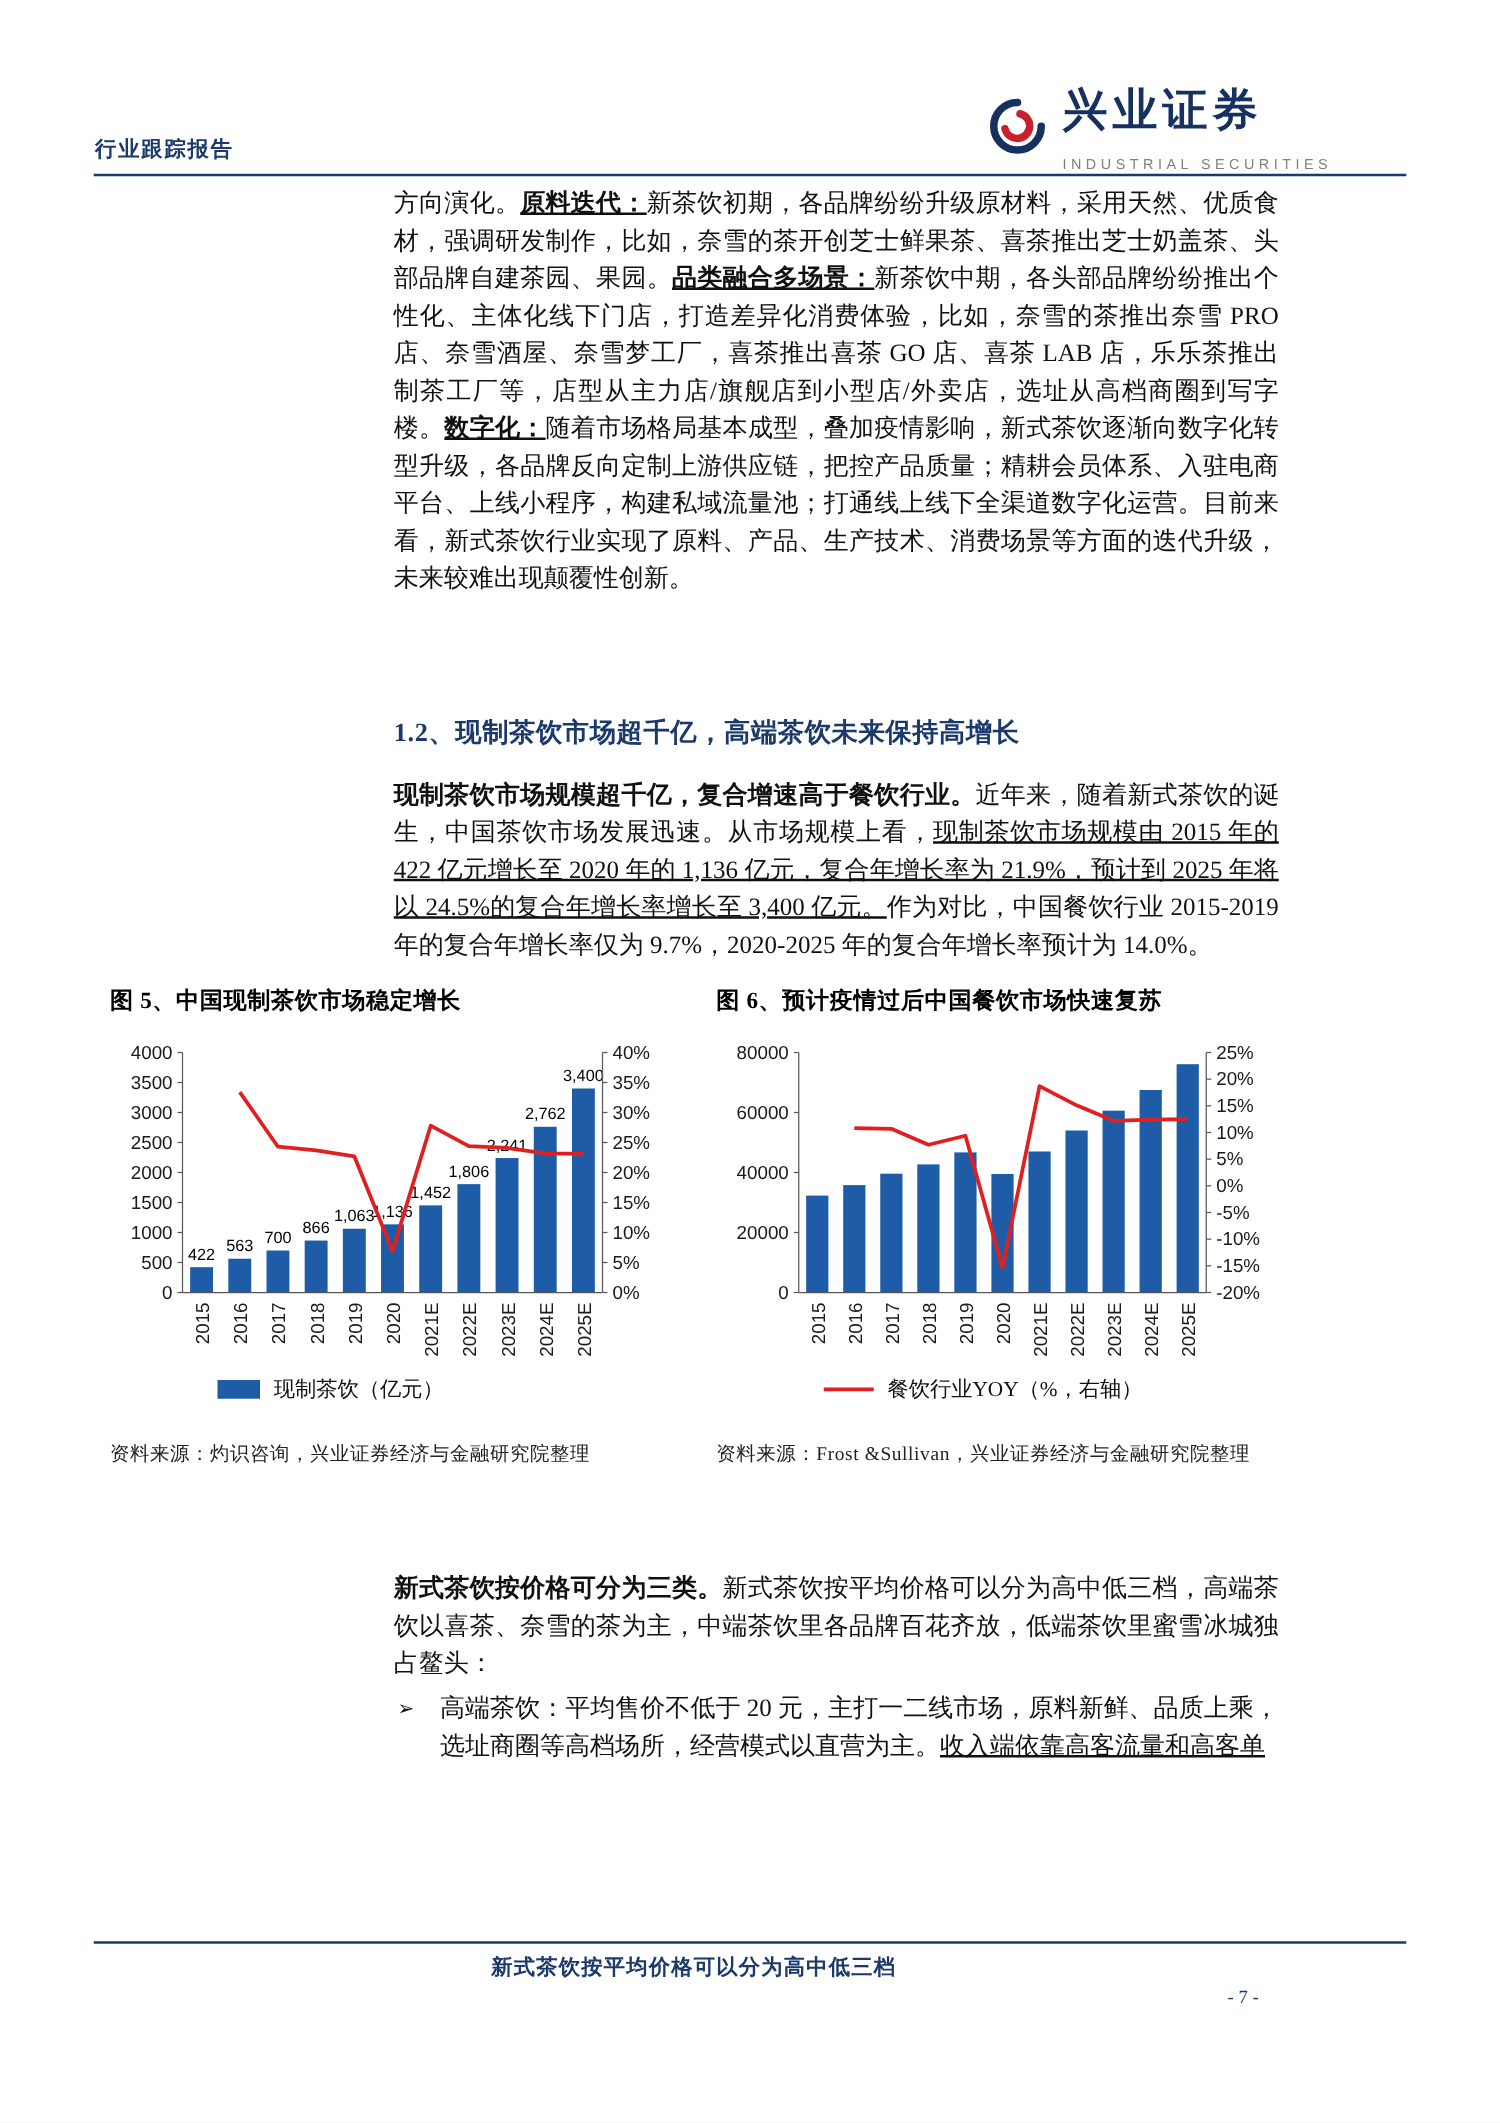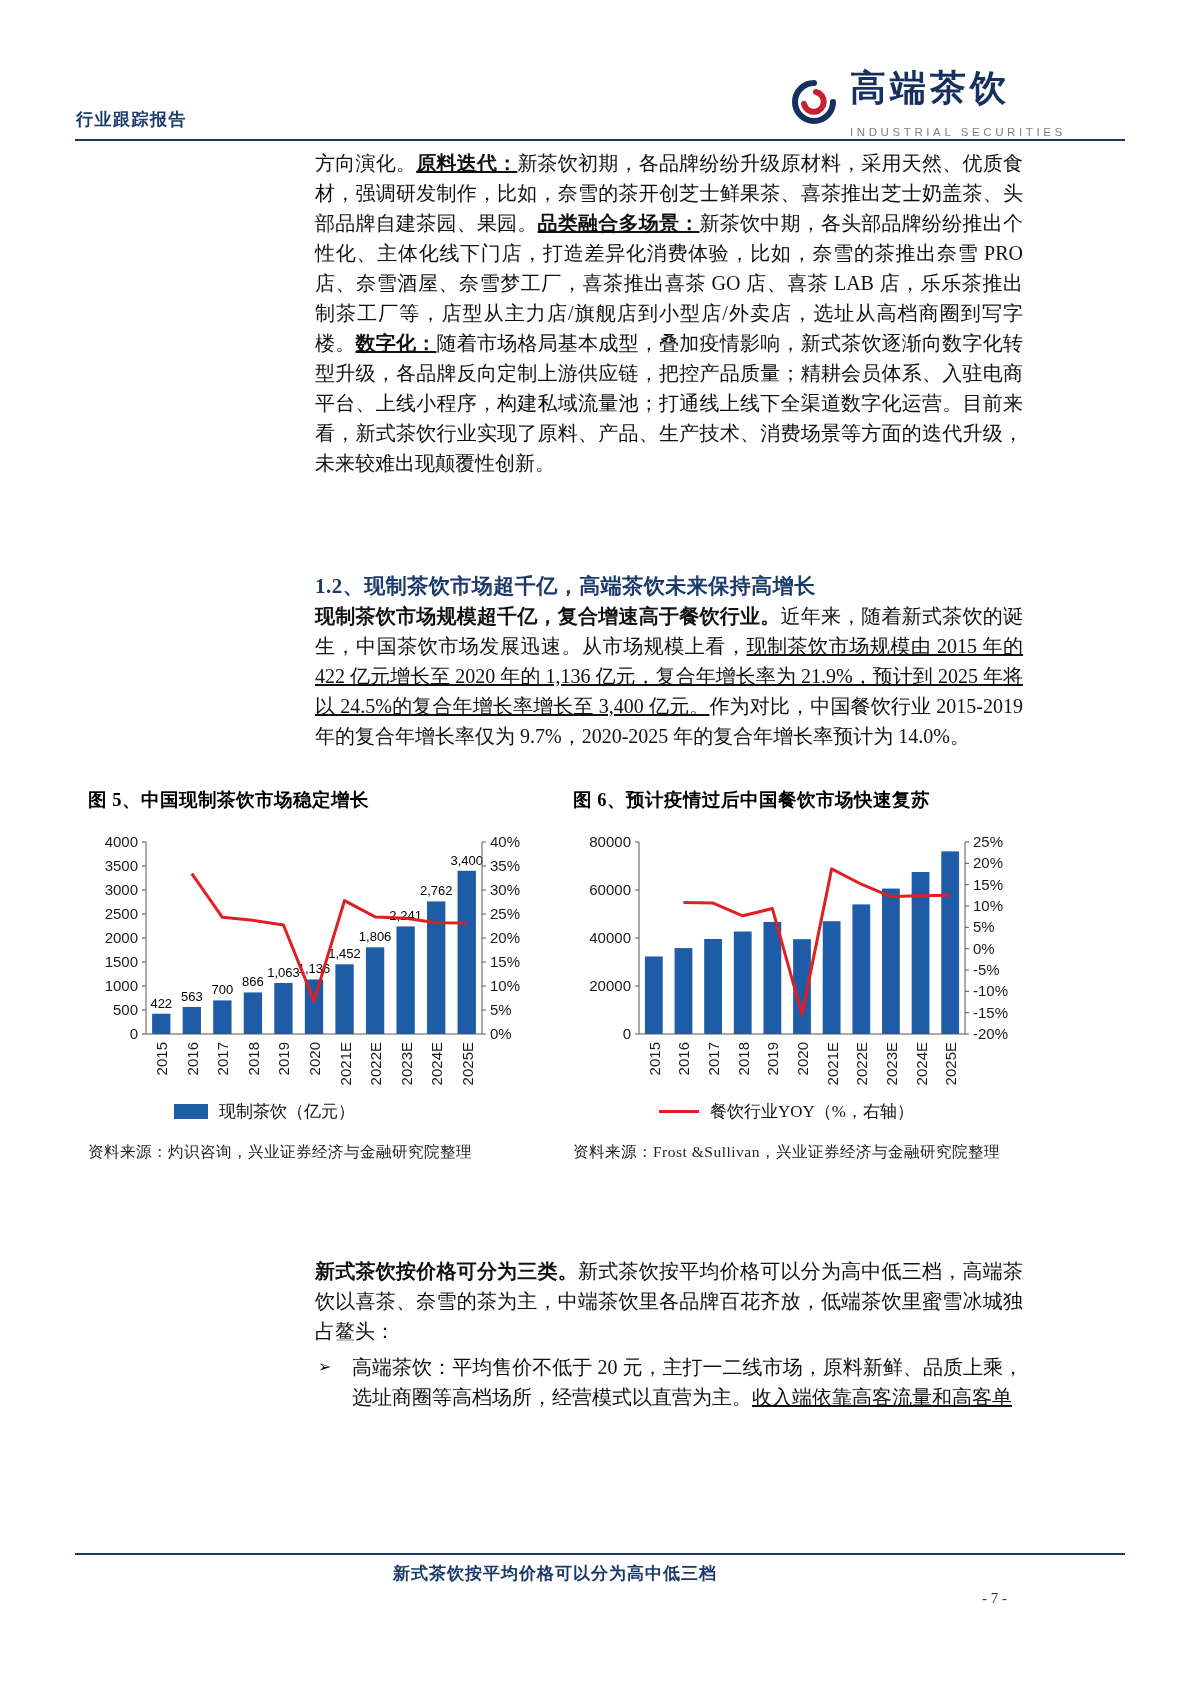--- a/index.html
+++ b/index.html
@@ -13,38 +13,38 @@
   .header-rule { position:absolute; left:75px; top:139px; width:1050px; height:2px; background:#1b3a6b; }
   .brand { position:absolute; left:790px; top:70px; display:flex; align-items:center; gap:12px; }
   .brand-text { display:flex; flex-direction:column; }
   .brand-cn { font-size:36px; font-weight:bold; color:#16305f; letter-spacing:4px; line-height:1.05; }
   .brand-en { font-size:11.5px; color:#808080; letter-spacing:3.6px; margin-top:18px; font-family:"Liberation Sans", sans-serif; }
 
   
   .body-text { position:absolute; left:315px; width:708px; font-size:20px; line-height:30px; color:#111; text-align:justify; }
   .p1 { top:148px; }
   .section-heading { position:absolute; left:315px; top:572px; width:708px; font-size:21px; font-weight:bold; color:#1b3a6b; letter-spacing:0.5px; }
-  .p2 { top:601px; }
+  .p2 { top:621px; }
   .p3 { top:1256px; }
   .bullet { position:absolute; left:318px; top:1352px; width:705px; display:flex; align-items:flex-start; }
   .bullet-marker { width:34px; flex:0 0 34px; font-family:"DejaVu Sans", sans-serif; font-size:16px; color:#111; line-height:30px; }
   .bullet-text { flex:1; font-size:20px; line-height:30px; color:#111; text-align:justify; }
 
   
   .figure { position:absolute; top:787px; }
   .fig5 { left:88px; width:442px; }
   .fig6 { left:573px; width:450px; }
   .fig-title { font-size:18.5px; font-weight:bold; color:#000; letter-spacing:0.5px; }
   .fig-chart { display:block; margin-top:16px; overflow:visible; }
   svg text { font-family:"Liberation Sans", sans-serif; }
   .legend { margin-top:4px; padding-left:86px; font-size:17px; color:#111; }
   .legend-row { display:flex; align-items:center; gap:11px; margin-bottom:8px; }
   .swatch-bar { width:34px; height:15px; display:inline-block; }
   .swatch-line { width:40px; height:3px; display:inline-block; }
-  .fig-source { margin-top:16px; font-size:15.5px; color:#222; line-height:26px; letter-spacing:0.5px; }
+  .fig-source { margin-top:28px; font-size:15.5px; color:#222; line-height:26px; letter-spacing:0.5px; }
 
   
   .footer-rule { position:absolute; left:75px; top:1553px; width:1050px; height:2px; background:#1b3a6b; }
   .footer-notice { position:absolute; left:55px; top:1562px; width:1000px; text-align:center; font-size:17px; font-weight:bold; color:#1b3a6b; letter-spacing:1px; }
   .page-number { position:absolute; left:982px; top:1590px; font-size:15px; color:#1b3a6b; }
 </style>
 </head>
 <body>
 
 <div class="page">
@@ -52,21 +52,21 @@
   <div class="report-type">行业跟踪报告</div>
 
   <div class="brand">
     <span class="brand-icon">
       <svg viewBox="0 0 48 48" width="48" height="48">
         <path d="M24 5 A19 19 0 1 0 43 24" fill="none" stroke="#16305f" stroke-width="6" stroke-linecap="round"></path>
         <path d="M26 14 A10 10 0 1 1 14 26" fill="none" stroke="#c8202f" stroke-width="6" stroke-linecap="round"></path>
       </svg>
     </span>
     <span class="brand-text">
-      <span class="brand-cn">高端茶饮</span>
+      <span class="brand-cn">兴业证券</span>
       <span class="brand-en">INDUSTRIAL SECURITIES</span>
     </span>
   </div>
 
   <div class="header-rule"></div>
 
   <div class="body-text p1"><span>方向演化。</span><span style="font-weight: bold; text-decoration: underline;">原料迭代：</span><span>新茶饮初期，各品牌纷纷升级原材料，采用天然、优质食材，强调研发制作，比如，奈雪的茶开创芝士鲜果茶、喜茶推出芝士奶盖茶、头部品牌自建茶园、果园。</span><span style="font-weight: bold; text-decoration: underline;">品类融合多场景：</span><span>新茶饮中期，各头部品牌纷纷推出个性化、主体化线下门店，打造差异化消费体验，比如，奈雪的茶推出奈雪 PRO 店、奈雪酒屋、奈雪梦工厂，喜茶推出喜茶 GO 店、喜茶 LAB 店，乐乐茶推出制茶工厂等，店型从主力店/旗舰店到小型店/外卖店，选址从高档商圈到写字楼。</span><span style="font-weight: bold; text-decoration: underline;">数字化：</span><span>随着市场格局基本成型，叠加疫情影响，新式茶饮逐渐向数字化转型升级，各品牌反向定制上游供应链，把控产品质量；精耕会员体系、入驻电商平台、上线小程序，构建私域流量池；打通线上线下全渠道数字化运营。目前来看，新式茶饮行业实现了原料、产品、生产技术、消费场景等方面的迭代升级，未来较难出现颠覆性创新。</span></div>
 
   <h2 class="section-heading">1.2、现制茶饮市场超千亿，高端茶饮未来保持高增长</h2>
 

